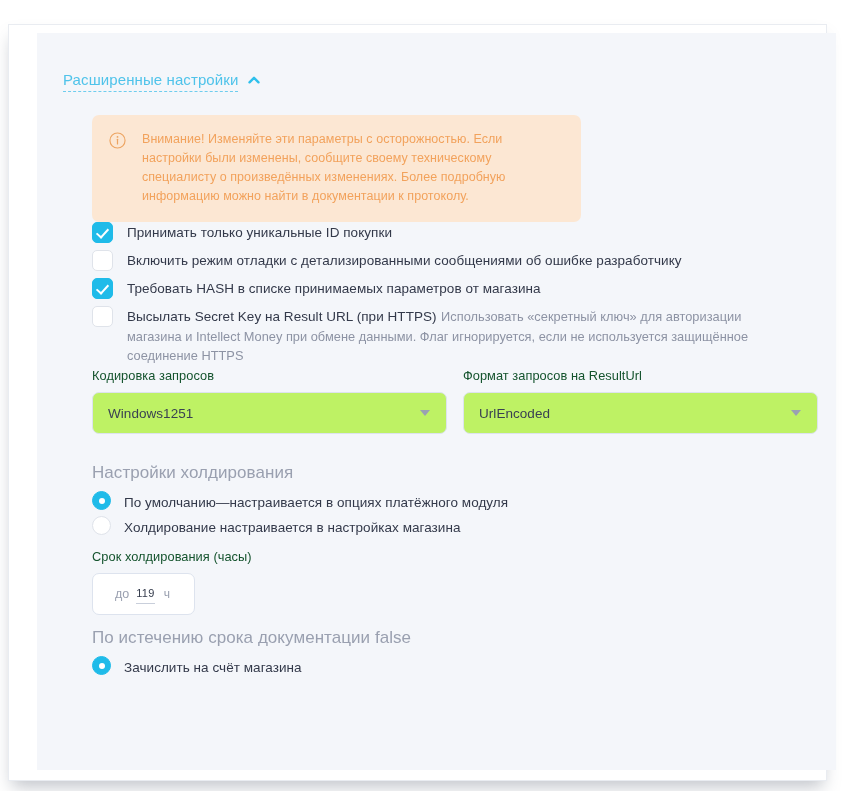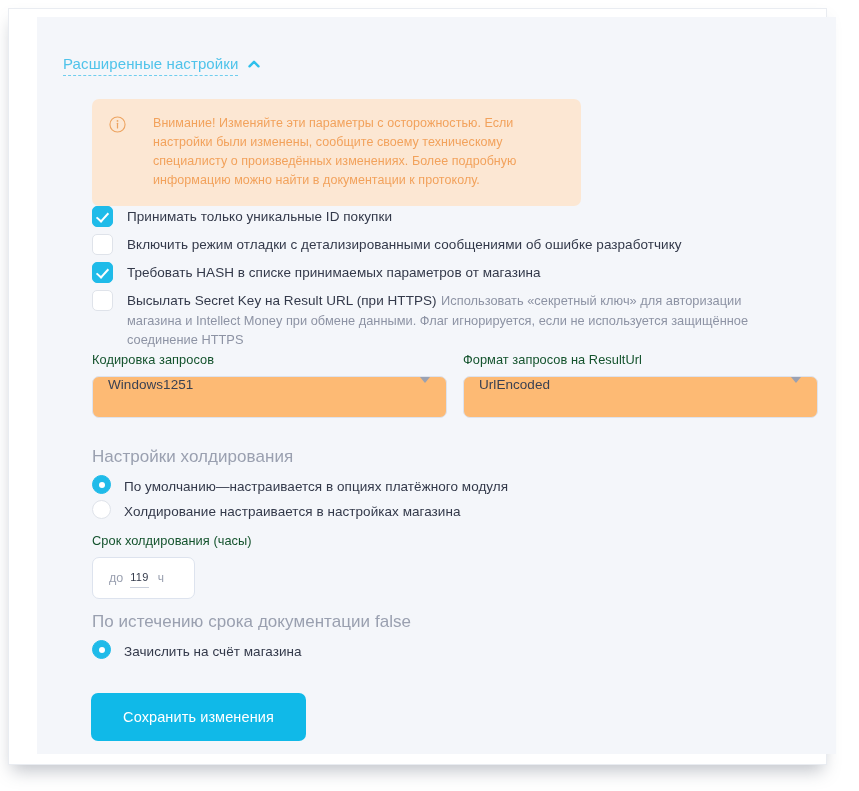--- a/index.html
+++ b/index.html
@@ -13,21 +13,21 @@
     background: #ffffff;
     font-family: "Liberation Sans", sans-serif;
     -webkit-font-smoothing: antialiased;
     overflow: hidden;
   }
 
   
   .outer-card {
     position: absolute;
     left: 8px;
-    top: 8px;
+    top: 24px;
     width: 819px;
     height: 757px;
     background: #ffffff;
     border: 1px solid #e9ecf1;
     box-sizing: border-box;
     box-shadow: 0 10px 16px -4px rgba(120,126,140,0.45);
   }
 
   
   .panel {
@@ -69,21 +69,21 @@
   .notice {
     position: absolute;
     left: 55px;
     top: 82px;
     width: 489px;
     box-sizing: border-box;
     background: #fce7d3;
     border-radius: 7px;
     padding: 15px 18px 16px 17px;
     display: flex;
-    gap: 27px;
+    gap: 16px;
   }
   .info-icon {
     flex: 0 0 auto;
     width: 17px;
     height: 17px;
     margin-top: 2px;
   }
   .notice-text {
     font-size: 12.5px;
     line-height: 19px;
@@ -166,25 +166,25 @@
     width: 355px;
   }
   .field-label {
     font-size: 12.8px;
     color: #14532d;
     margin-bottom: 9px;
     letter-spacing: 0.05px;
   }
   .select-box {
     height: 42px;
-    background: #fdba74;
+    background: #bef264;
     border: 1px solid #dde3ee;
     border-radius: 7px;
     display: flex;
-    align-items: flex-start;
+    align-items: center;
     justify-content: space-between;
     padding: 0 16px 0 15px;
     box-sizing: border-box;
     cursor: pointer;
   }
   .select-value {
     font-size: 13.5px;
     color: #3a4152;
     letter-spacing: 0.05px;
   }
@@ -258,21 +258,21 @@
   }
   .num-box {
     width: 103px;
     height: 42px;
     background: #ffffff;
     border: 1px solid #dde3ee;
     border-radius: 7px;
     box-sizing: border-box;
     display: flex;
     align-items: center;
-    padding: 0 16px;
+    padding: 0 22px;
     gap: 7px;
     cursor: text;
   }
   .num-prefix {
     font-size: 12.5px;
     color: #9aa0b0;
   }
   .num-value {
     font-size: 11px;
     color: #333a4b;
@@ -401,16 +401,15 @@
     </div>
 
     <div class="group" id="expiry-group">
       <div class="group-title">По истечению срока документации false</div>
       <div class="radio-row">
         <span class="rdo on"></span>
         <span class="radio-label">Зачислить на счёт магазина</span>
       </div>
     </div>
 
-    <button class="save-btn">Сохранить изменения</button>
 
   </div>
 </div>
 
 </body></html>

